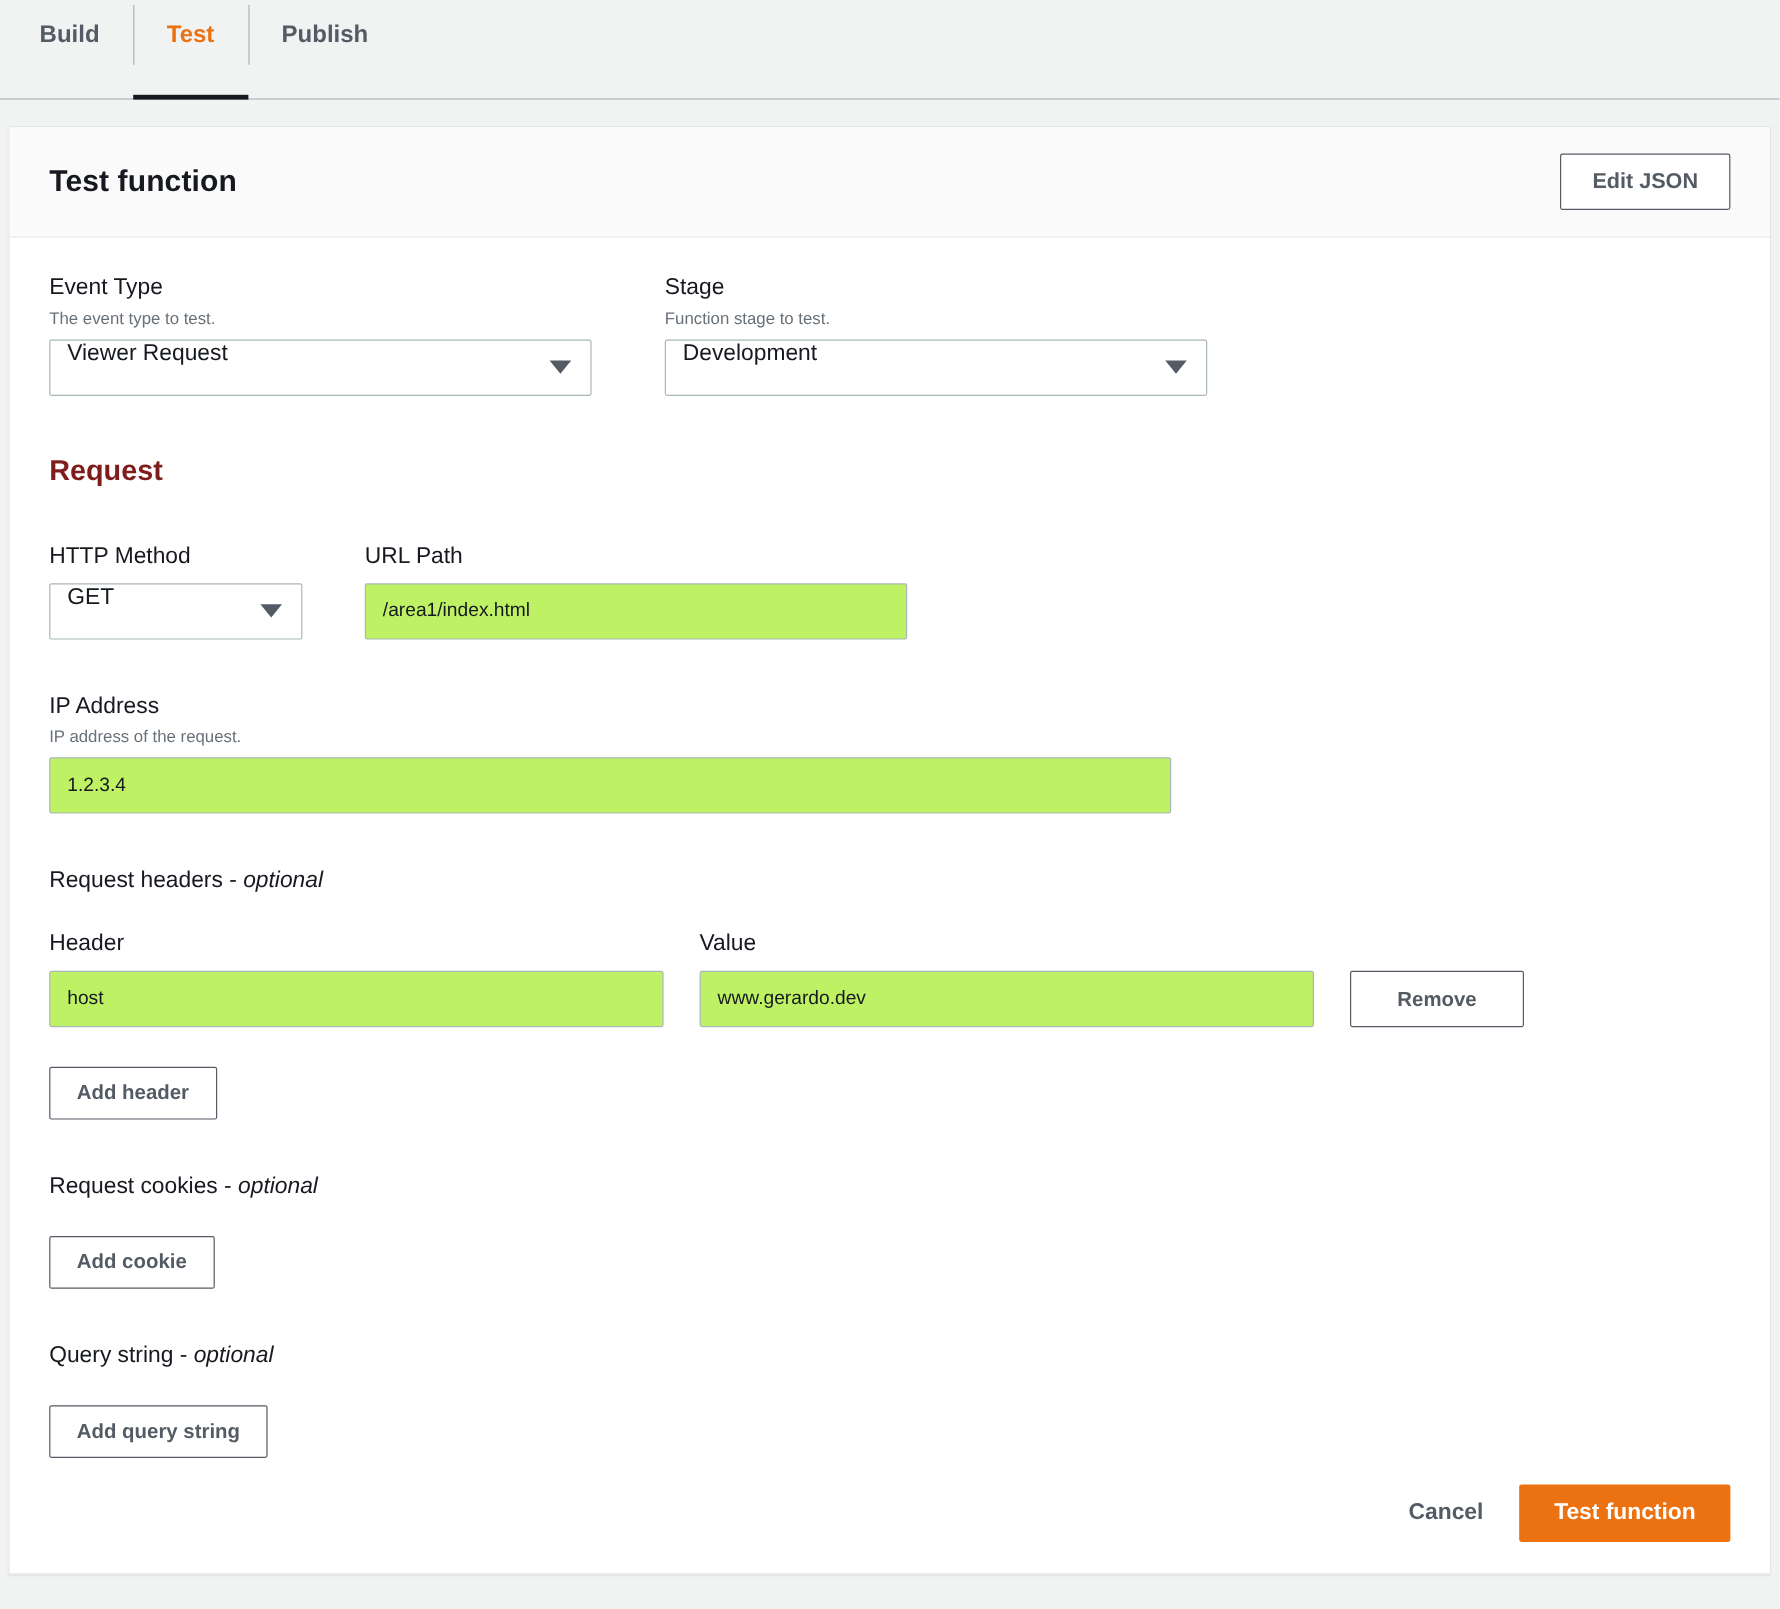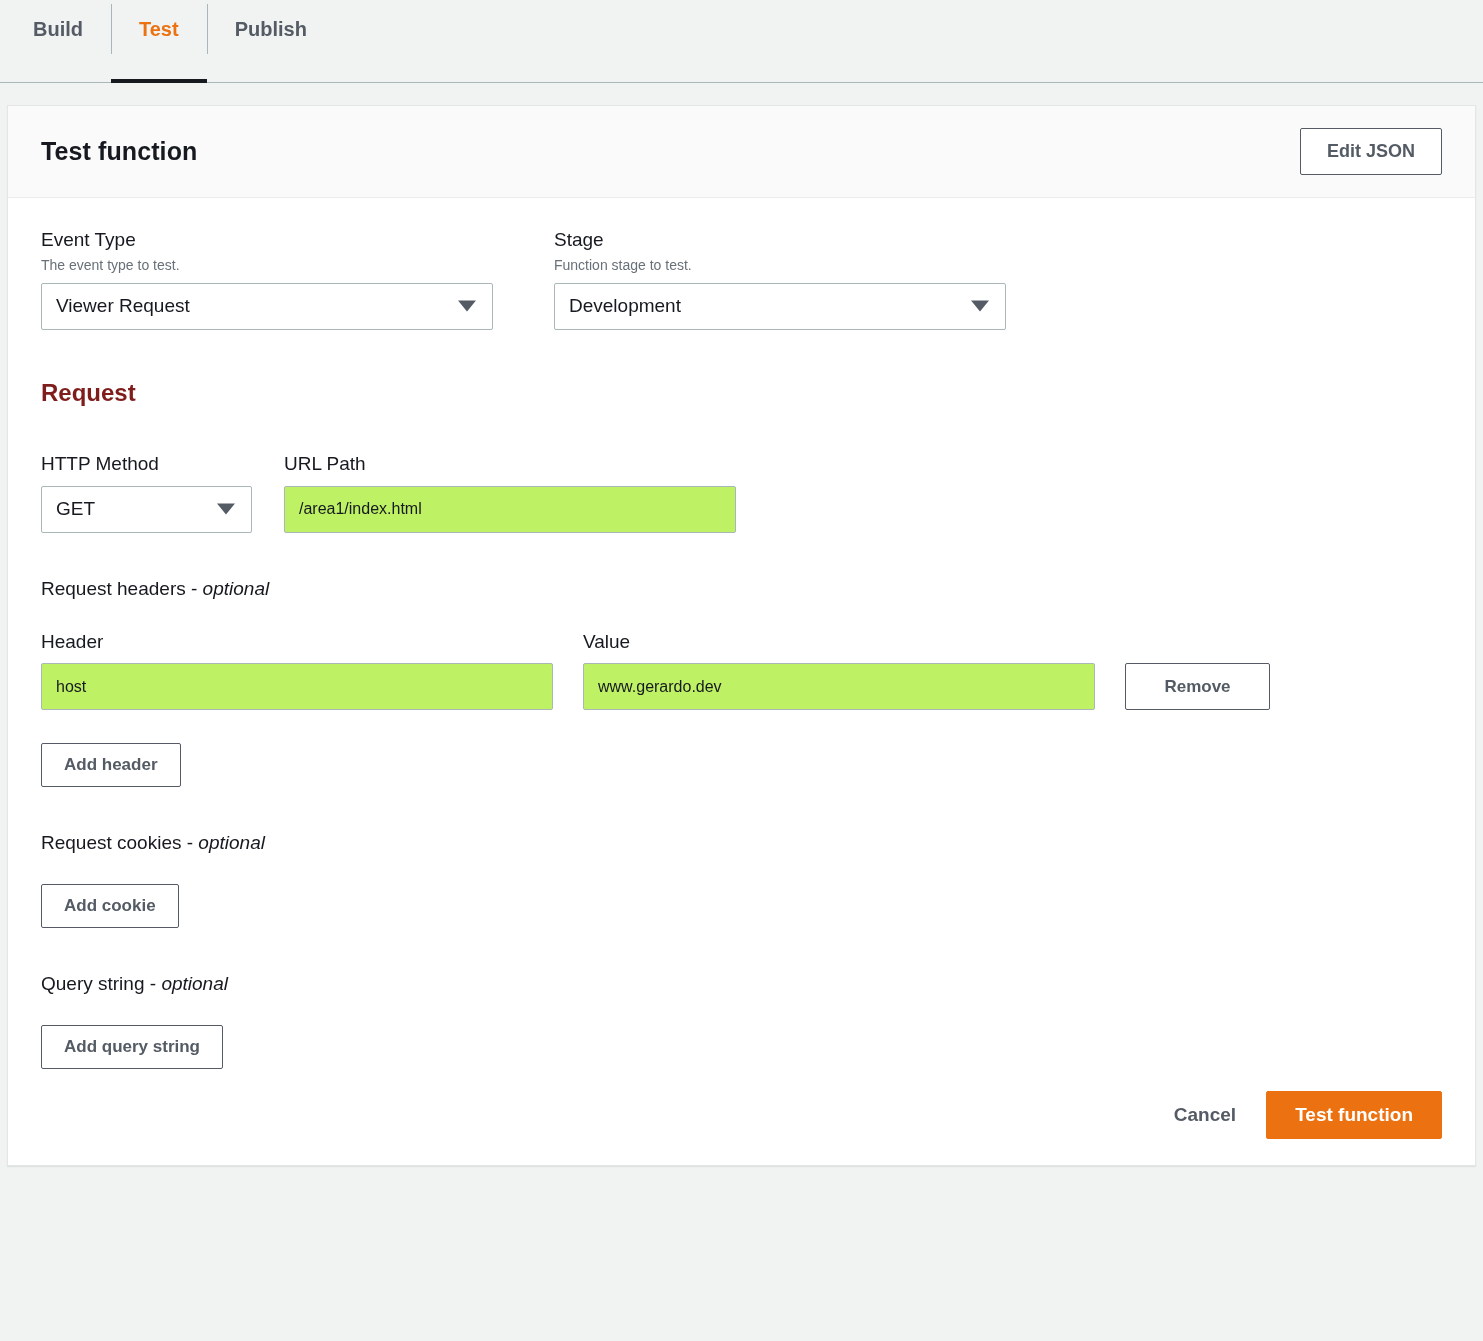--- a/index.html
+++ b/index.html
@@ -167,21 +167,20 @@
 
   
   .select {
     position: relative;
     height: 47px;
     border: 1px solid #aab7b8;
     border-radius: 2px;
     background: #ffffff;
     box-sizing: border-box;
     display: flex;
-    align-items: center;
     padding: 0 14px;
     font-size: 19px;
     color: #16191f;
     cursor: pointer;
   }
   .select .caret {
     position: absolute;
     right: 16px;
     top: 50%;
     transform: translateY(-50%);
@@ -267,37 +266,44 @@
           <span>Development</span>
           <span class="caret"></span>
         </div>
       </div>
     </div>
 
     <div style="margin-top:49px;">
       <div class="section-title">Request</div>
     </div>
 
-    <div class="row" style="margin-top:45px;">
+    <div class="row" style="margin-top:45px;gap:20px;">
       <div class="w-method">
         <div class="field-label" style="margin-bottom:9px;">HTTP Method</div>
         <div class="select">
           <span>GET</span>
           <span class="caret"></span>
         </div>
       </div>
 
       <div class="w-urlpath gap-32">
         <div class="field-label" style="margin-bottom:9px;">URL Path</div>
         <div class="input">
           <span>/area1/index.html</span>
         </div>
       </div>
     </div>
 
+    <div style="margin-top:44px;">
+      <div class="field-label">IP Address</div>
+      <div class="field-desc">IP address of the request.</div>
+      <div class="input w-ip">
+        <span>1.2.3.4</span>
+      </div>
+    </div>
 
     <div style="margin-top:45px;">
       <div class="optional-label">
         <span>Request headers</span>
         <span>-</span>
         <i>optional</i>
       </div>
 
       <div class="row" style="margin-top:30px;">
         <div class="w-header field-label" style="margin-bottom:9px;">Header</div>

